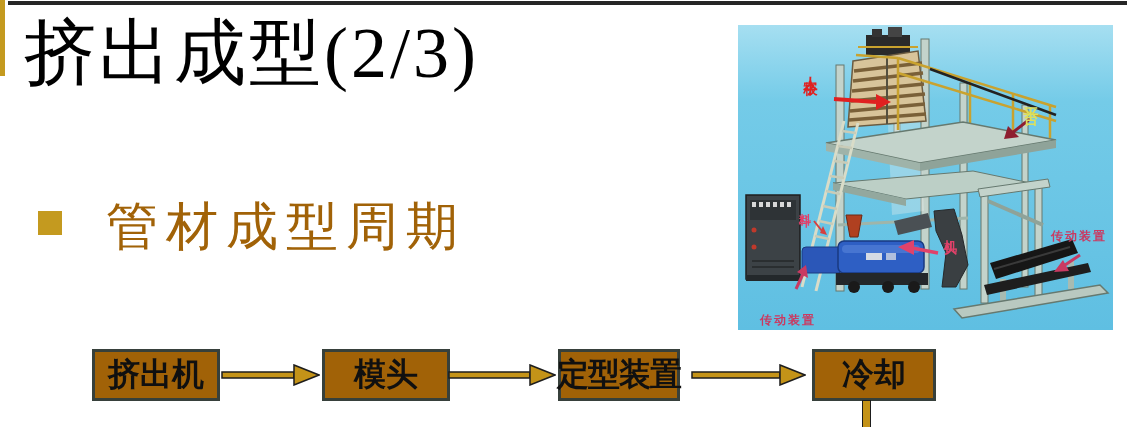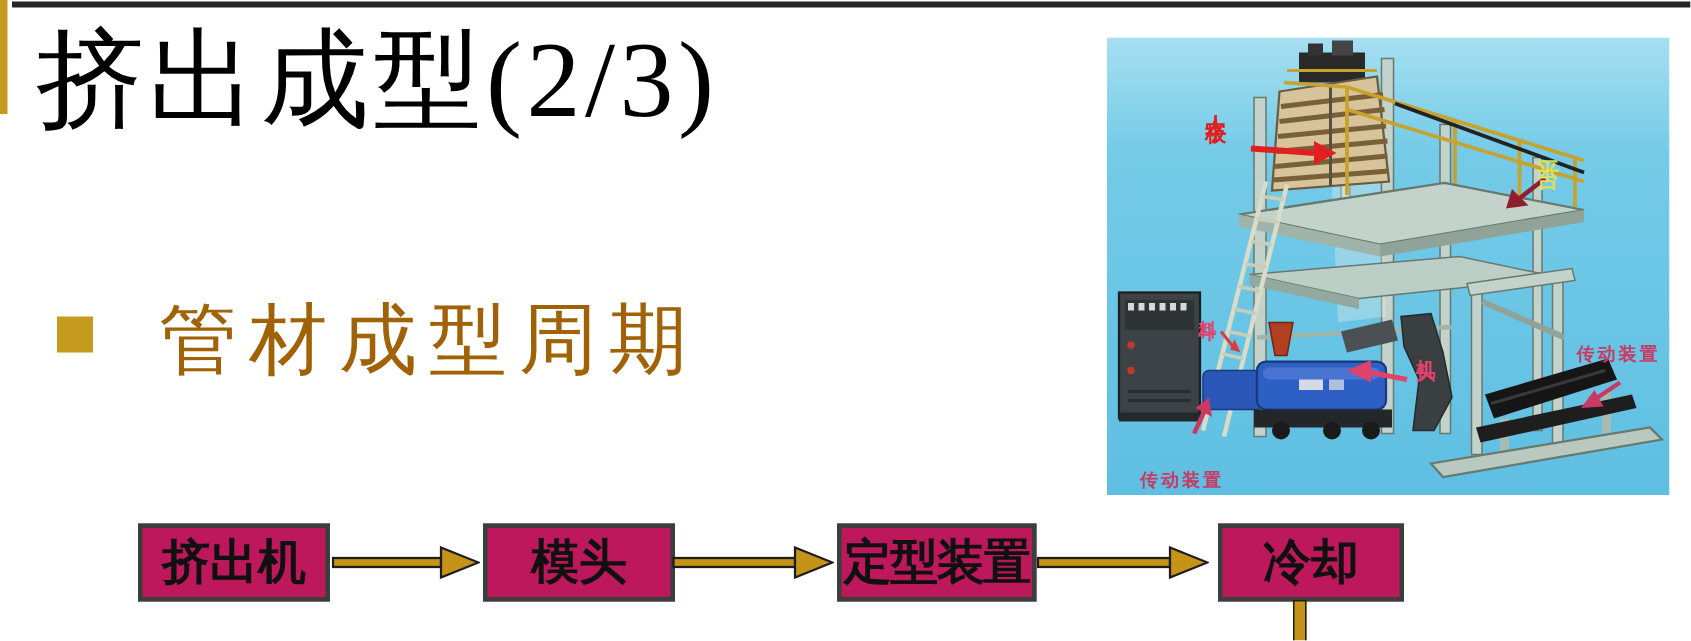--- a/index.html
+++ b/index.html
@@ -19,27 +19,27 @@
   
   .bullet-square{position:absolute;left:38px;top:211px;width:24px;height:24px;background:#C49A1F;}
   .bullet-text{
     position:absolute;left:74px;top:192px;
     font-family:Liberation Serif, serif;
     font-size:52px;color:#a16207;letter-spacing:8px;white-space:nowrap;margin-left:32px;
   }
   
   .flow-box{
     position:absolute;top:349px;height:52px;box-sizing:border-box;
-    border:3px solid #37403B;background:#be185d;
+    border:3px solid #37403B;background:#a16207;
     display:flex;align-items:center;justify-content:center;
     font-weight:700;font-size:32px;color:#101010;white-space:nowrap;
   }
   .flow-box.b1{left:92px;width:128px;}
   .flow-box.b2{left:322px;width:128px;}
-  .flow-box.b3{left:558px;width:133px;letter-spacing:-1px;}
+  .flow-box.b3{left:558px;width:122px;letter-spacing:-1px;}
   .flow-box.b4{left:812px;width:124px;}
   .flow-arrow{position:absolute;top:364px;height:22px;}
   .flow-arrow.a1{left:221px;width:99px;}
   .flow-arrow.a2{left:448px;width:108px;}
   .flow-arrow.a3{left:691px;width:115px;}
   .flow-connector{
     position:absolute;left:862px;top:400px;width:9px;height:27px;box-sizing:border-box;
     background:#C49318;border:1.5px solid #1d1d1d;border-bottom:none;
   }
   

